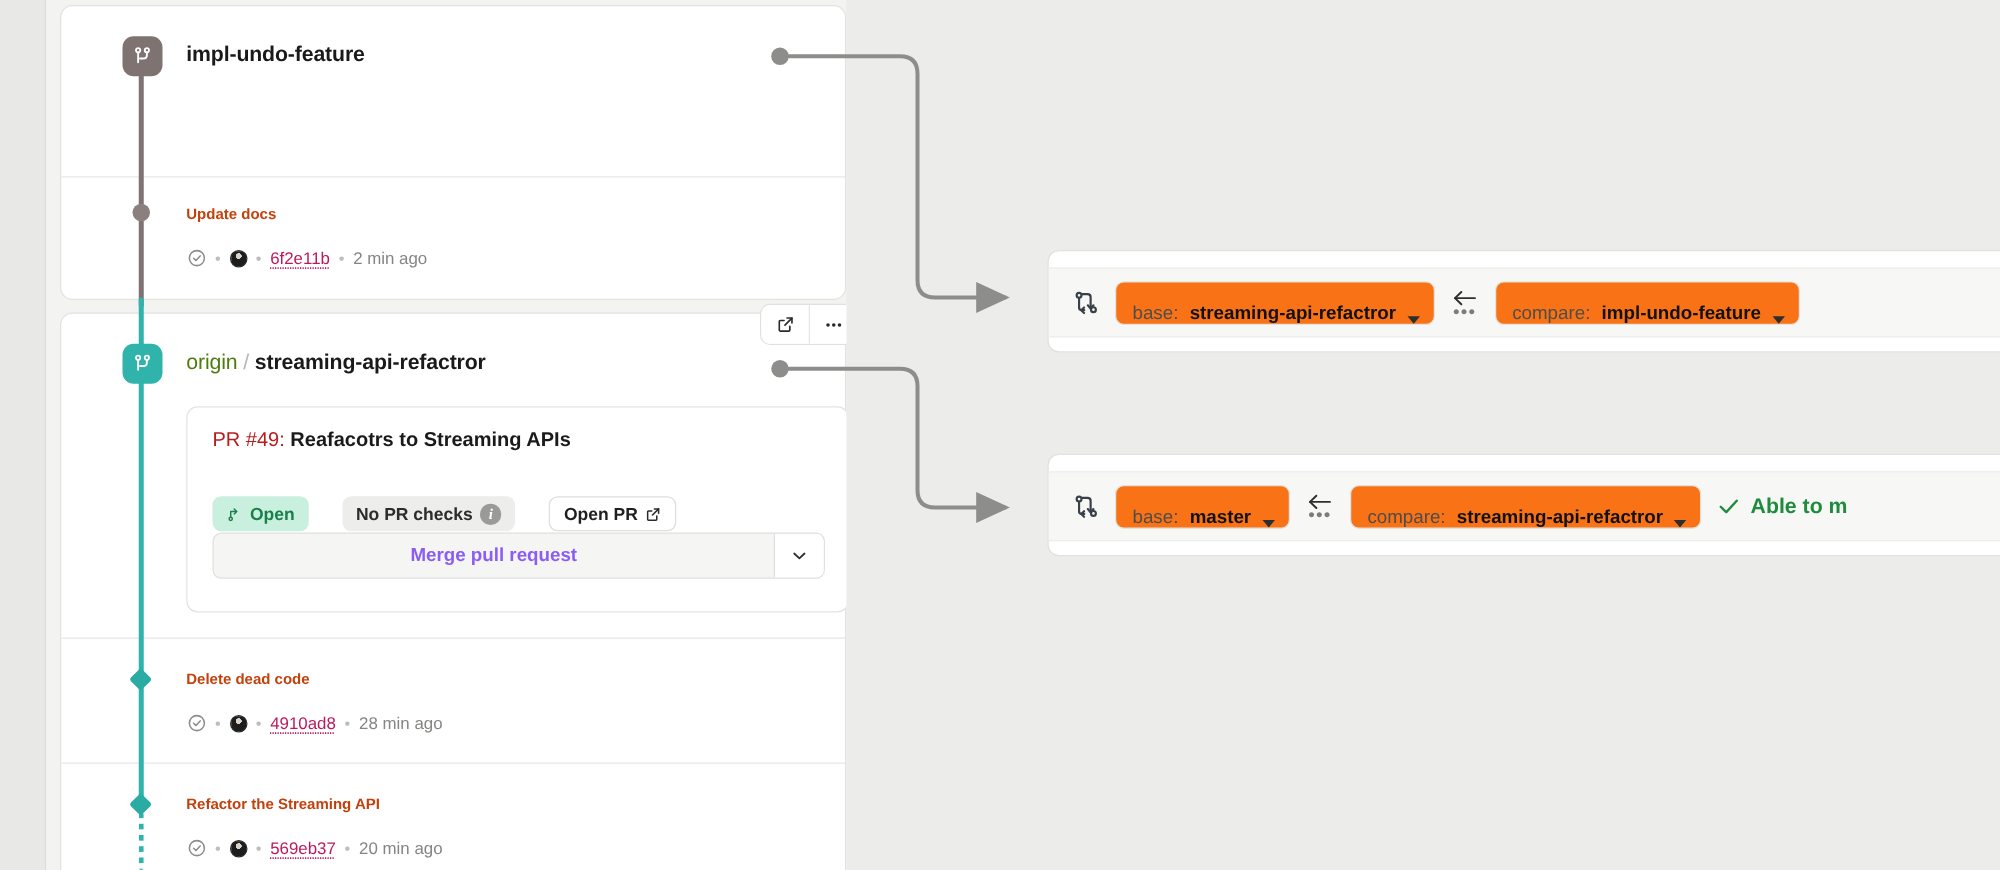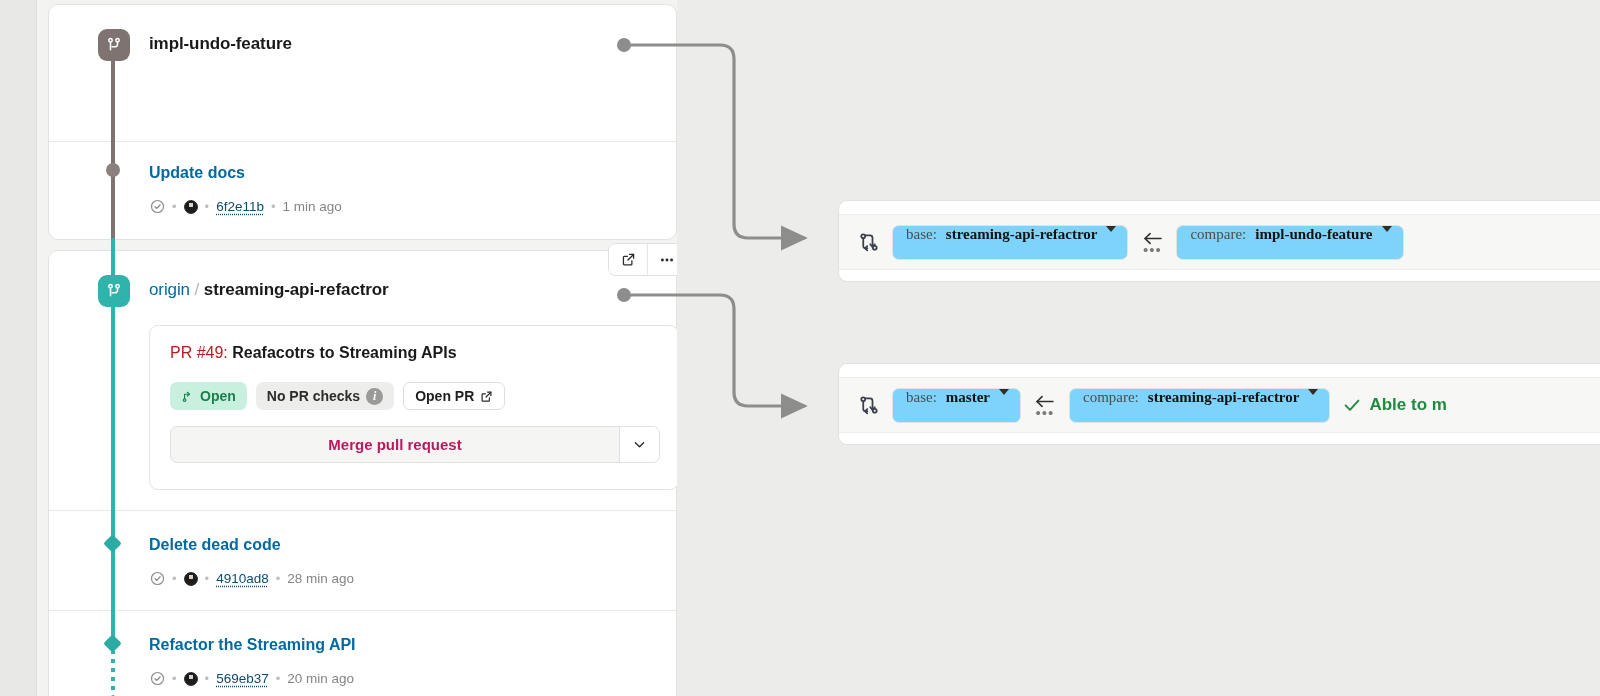--- a/index.html
+++ b/index.html
@@ -73,69 +73,69 @@
   .badge-brown { background: #7e7371; }
   .badge-teal  { background: #2fb3ab; }
 
   
   .branch-title {
     position: absolute; left: 112px;
     font-size: 17px; font-weight: 700; color: #1a1a1a; letter-spacing: -0.1px;
     white-space: nowrap;
   }
   .branch-title .remote {
-    color: #0369a1; font-weight: 400;
+    color: #4d7c0f; font-weight: 400;
   }
   .branch-title .slash { color: #b6b6b4; font-weight: 400; }
 
   
   .wide-btn {
     position: absolute;
     border: 1px solid #e0e0de; border-radius: 7px;
     background: #ffffff;
     font-family: "Liberation Sans", sans-serif;
     font-size: 15px; font-weight: 600; color: #1f1f1f;
     display: flex; align-items: center; justify-content: center;
     cursor: pointer;
   }
 
   
   .commit-title {
     position: absolute; left: 112px;
-    font-size: 16px; font-weight: 600; color: #0369a1; white-space: nowrap;
+    font-size: 12px; font-weight: 600; color: #c2410c; white-space: nowrap;
   }
   .commit-meta {
     position: absolute; left: 113px;
     display: flex; align-items: center; gap: 7px;
     font-size: 13.5px; color: #858583; white-space: nowrap;
   }
   .commit-meta .sep { color: #bdbdbb; font-size: 13px; }
   .commit-meta .sha {
-    color: #0c4a6e; text-decoration: underline; text-decoration-style: dotted;
+    color: #be185d; text-decoration: underline; text-decoration-style: dotted;
     text-underline-offset: 3px; cursor: pointer;
   }
   .avatar {
     width: 14px; height: 14px; border-radius: 50%;
     background: radial-gradient(circle at 50% 32%, #dcd2c8 0 22%, #1d1d1d 23% 100%);
     border: 1px solid #2a2a2a;
     display: inline-block;
   }
 
   
   .pr-box {
     position: absolute; left: 112px; top: 325px; width: 530px; height: 165px;
     border: 1px solid #e4e4e2; border-radius: 9px; background: #fff;
   }
   .pr-heading {
     position: absolute; left: 20px; top: 18px;
     font-size: 16px; font-weight: 700; color: #1a1a1a; white-space: nowrap;
   }
   .pr-heading .prnum { color: #b91c1c; font-weight: 400; }
 
-  .pr-chips { position: absolute; left: 20px; top: 56px; display: flex; gap: 9px; align-items: center; }
+  .pr-chips { position: absolute; left: 20px; top: 71px; display: flex; gap: 27px; align-items: center; }
   .chip {
     display: flex; align-items: center; gap: 6px; height: 28px;
     padding: 0 11px; border-radius: 7px;
     font-size: 14px; font-weight: 600; white-space: nowrap;
   }
   .chip-open { background: #c9f0de; color: #1a7f4b; }
   .chip-checks { background: #ededeb; color: #2c2c2a; }
   .chip-view { background: #fff; border: 1px solid #dededc; color: #1f1f1f; }
 
   .info-dot {
@@ -145,21 +145,21 @@
     font-family: "Liberation Serif", serif;
   }
 
   .merge-btn {
     position: absolute; left: 20px; top: 100px; width: 490px; height: 37px;
     display: flex; border: 1px solid #e0e0de; border-radius: 7px;
     background: #f5f5f4; overflow: hidden; cursor: pointer;
   }
   .merge-btn .label {
     flex: 1; display: flex; align-items: center; justify-content: center;
-    font-size: 15px; font-weight: 600; color: #be185d;
+    font-size: 15px; font-weight: 600; color: #8b5cf6;
   }
   .merge-btn .split {
     width: 40px; border-left: 1px solid #e0e0de; background: #fff;
     display: flex; align-items: center; justify-content: center;
   }
 
   
   .icon-group {
     position: absolute; left: 571px; top: 243px; height: 33px;
     display: flex; background: #fff;
@@ -189,23 +189,23 @@
   #cmp2 { top: 363px; height: 82px; }
 
   .cmp-inner {
     position: absolute; left: 0; right: 0; top: 13px; height: 56px;
     background: #f7f7f6; border-top: 1px solid #ededeb; border-bottom: 1px solid #ededeb;
     display: flex; align-items: center; gap: 13px; padding-left: 20px;
   }
 
   .cmp-select {
     height: 35px; padding: 0 11px 0 13px;
-    border: 1px solid #e2e2e0; border-radius: 7px; background: #7dd3fc;
-    display: flex; align-items: flex-start; gap: 9px;
-    font-size: 15px; white-space: nowrap; cursor: pointer; font-family: Liberation Serif, serif;
+    border: 1px solid #e2e2e0; border-radius: 7px; background: #f97316;
+    display: flex; align-items: flex-end; gap: 9px;
+    font-size: 15px; white-space: nowrap; cursor: pointer;
   }
   .cmp-select .pre { color: #4d4d4b; font-weight: 400; }
   .cmp-select .val { color: #121212; font-weight: 700; }
   .caret-down {
     width: 0; height: 0; border-left: 5px solid transparent;
     border-right: 5px solid transparent; border-top: 6px solid #2e2e2c;
   }
 
   .arrow-stack {
     display: flex; flex-direction: column; align-items: center; justify-content: center;
@@ -281,21 +281,21 @@
     <div class="commit-meta" style="top:199px">
       <svg width="15" height="15" viewBox="0 0 16 16" fill="none">
         <circle cx="8" cy="8" r="6.4" stroke="#8c8c8a" stroke-width="1.3"></circle>
         <path d="M5.2 8.1l2 2 3.6-4" stroke="#8c8c8a" stroke-width="1.3" stroke-linecap="round" stroke-linejoin="round"></path>
       </svg>
       <span class="sep">•</span>
       <span class="avatar"></span>
       <span class="sep">•</span>
       <span class="sha">6f2e11b</span>
       <span class="sep">•</span>
-      <span>1 min ago</span>
+      <span>2 min ago</span>
     </div>
 
     <div class="icon-group">
       <button>
         <svg width="15" height="15" viewBox="0 0 16 16" fill="none">
           <path d="M9.2 2.6h4.2v4.2" stroke="#2b2b29" stroke-width="1.4" stroke-linecap="round" stroke-linejoin="round"></path>
           <path d="M13.4 2.6L7.4 8.6" stroke="#2b2b29" stroke-width="1.4" stroke-linecap="round"></path>
           <path d="M11.6 9.6v3.2a.9.9 0 0 1-.9.9H3.5a.9.9 0 0 1-.9-.9V5.6a.9.9 0 0 1 .9-.9h3.2" stroke="#2b2b29" stroke-width="1.4" stroke-linecap="round" stroke-linejoin="round"></path>
         </svg>
       </button>

